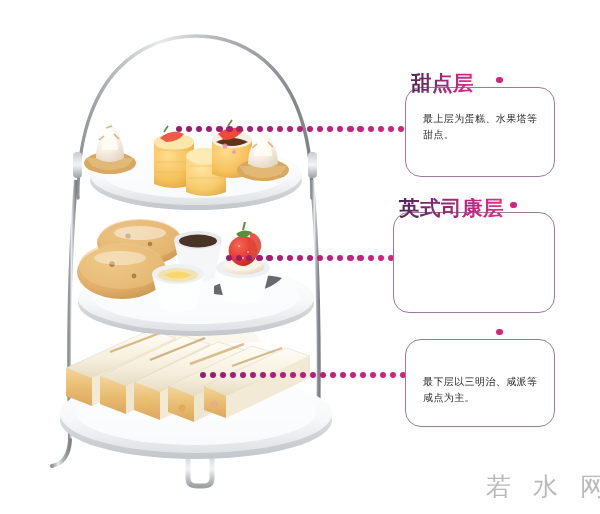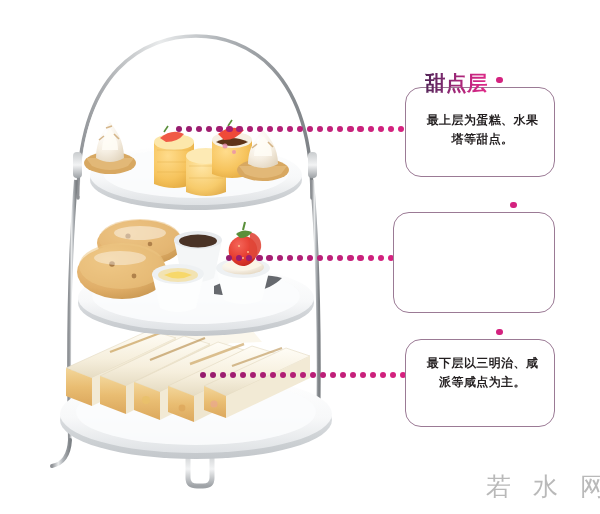--- a/index.html
+++ b/index.html
@@ -19,21 +19,21 @@
   .callout{
     position:absolute;
     box-sizing:border-box;
     border:1.6px solid #9b7a95;
     border-radius:16px;
     background:#ffffff;
   }
   .callout .title{
     position:absolute;
     top:-15px;
-    left:14px;
+    left:0;
     padding:0 7px 0 5px;
     background:#ffffff;
     font-size:20.5px;
     font-weight:bold;
     letter-spacing:.5px;
     line-height:1;
     white-space:nowrap;
     background-image:linear-gradient(95deg,#46234f 0%,#7d2a6f 32%,#c2247f 66%,#ec2f8d 100%);
     -webkit-background-clip:text;
     background-clip:text;
@@ -42,39 +42,38 @@
   }
   .callout .title-dot{
     position:absolute;
     top:-11.5px;
     width:6.5px;height:6.5px;border-radius:50%;
     background:#d4227f;
   }
   .callout .body{
     position:absolute;
     left:17px;right:12px;
-    font-size:12px;
-    font-weight:bold;
+    font-size:10px;
+    font-weight:normal;
     line-height:1.62;
     color:#231f20;
     letter-spacing:.4px;
-    text-align:center;
   }
 
   #callout-1{left:405px;top:87px;width:150px;height:90px;}
   #callout-1 .title-dot{left:90px;}
   #callout-1 .body{top:23px;}
 
   #callout-2{left:393px;top:212px;width:162px;height:101px;}
   #callout-2 .title-dot{left:116px;}
   #callout-2 .body{top:20px;}
 
   #callout-3{left:405px;top:339px;width:150px;height:88px;}
   #callout-3 .title-dot{left:90px;}
-  #callout-3 .body{top:14px;}
+  #callout-3 .body{top:34px;}
 
   
 
   
   .connector{position:absolute;height:7px;}
   .connector i{
     position:absolute;top:0;
     width:6.2px;height:6.2px;border-radius:50%;
     display:block;
   }
@@ -389,20 +388,21 @@
       <i style="background: rgb(214, 34, 127); left: 199.8px;"></i>
     </div>
 
   <div class="callout" id="callout-1">
     <div class="title">甜点层</div>
     <div class="title-dot"></div>
     <div class="body">最上层为蛋糕、水果塔等甜点。</div>
   </div>
 
   <div class="callout" id="callout-2">
+    <div class="title">英式司康层</div>
     <div class="title-dot"></div>
   </div>
 
   <div class="callout" id="callout-3">
     <div class="title-dot"></div>
     <div class="body">最下层以三明治、咸派等咸点为主。</div>
   </div>
 
   <div id="watermark">若 水 网</div>
 

